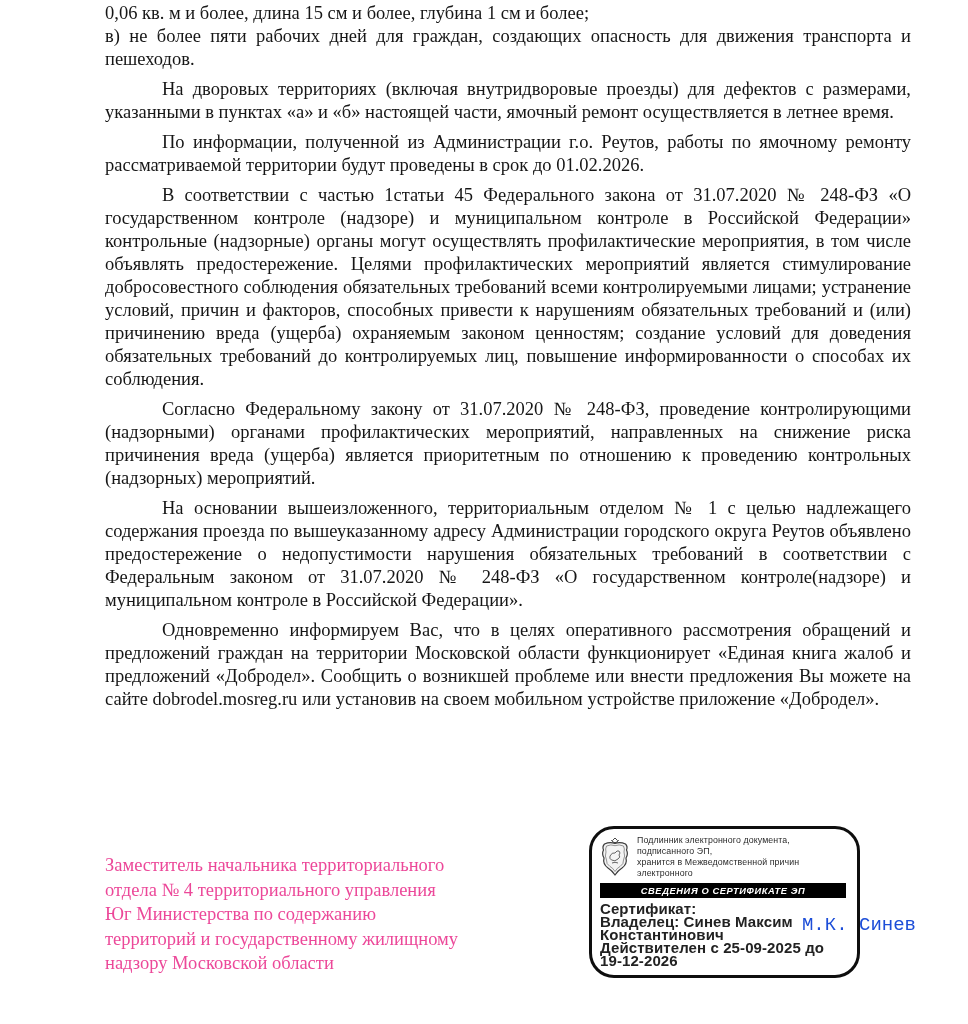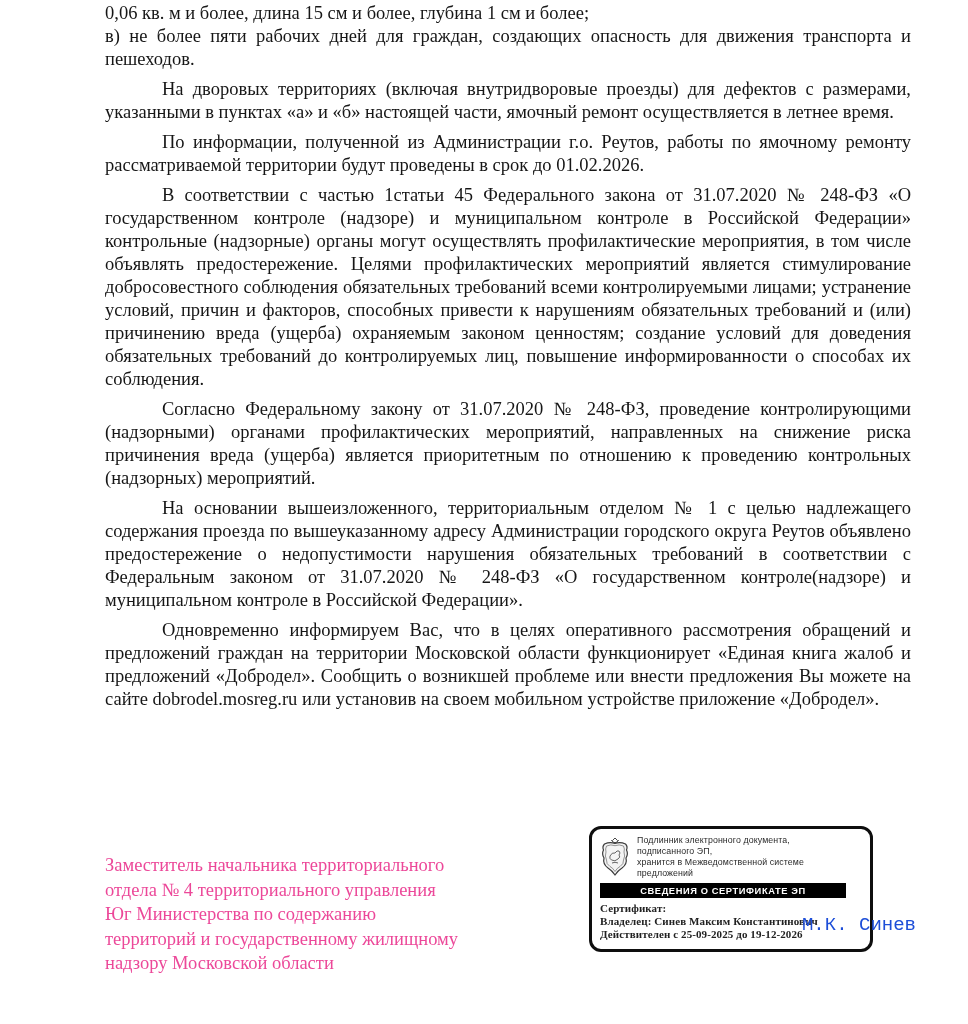--- a/index.html
+++ b/index.html
@@ -23,40 +23,40 @@
     font-size:18.5px; line-height:24.5px; color:#ec4899;
   }
   .sig-name {
     position:absolute; top:914px; right:52px;
     font-family:Liberation Mono, monospace;
     font-size:19px; color:#1d4ed8;
   }
 
   .stamp {
     position:absolute; left:589px; top:826px; width:246px;
-    border:3px solid #0e0e0e; border-radius:12px;
-    background:#ffffff; padding:6px 24px 8px 8px;
+    border:3px solid #0e0e0e; border-radius:25px;
+    background:#ffffff; padding:6px 11px 8px 8px;
     font-family:"Liberation Sans","DejaVu Sans",sans-serif;
     box-sizing:content-box;
   }
   .stamp-top { display:flex; align-items:center; gap:7px; }
   .emblem { flex:0 0 auto; }
   .emblem svg { display:block; width:30px; height:40px; }
   .stamp-header {
     font-size:8.8px; line-height:11px; color:#2a2a2a;
     letter-spacing:0.1px;
   }
   .stamp-banner {
     margin:4px 0 4px 0; background:#000000; color:#ffffff;
     text-align:center; font-size:9.3px; font-weight:bold;
-    letter-spacing:0.6px; padding:3px 0 2px 0;
+    letter-spacing:0.6px; padding:3px 0 2px 0;font-style:italic;
   }
   .stamp-cert {
-    font-size:11px; line-height:13px; font-weight:bold;
-    color:#222222; letter-spacing:0.1px;font-family:Liberation Serif, serif;
+    font-size:15px; line-height:13px; font-weight:bold;
+    color:#222222; letter-spacing:0.1px;
   }
 </style>
 </head>
 <body>
 
 <div class="page">
 
   <div class="body-text">
     <p>0,06 кв. м и более, длина 15 см и более, глубина 1 см и более;</p>
     <p>в) не более пяти рабочих дней для граждан, создающих опасность для движения транспорта и пешеходов.</p>
@@ -83,21 +83,21 @@
           <path d="M15 1 L17.5 3.5 L16.8 5.5 L13.2 5.5 L12.5 3.5 Z" fill="none" stroke="#4a4a4a" stroke-width="1"></path>
           <path d="M11 3 L13 5 M19 3 L17 5" stroke="#4a4a4a" stroke-width="0.8" fill="none"></path>
           <path d="M4.5 7 Q2 9.5 3.5 13 Q1.5 17 4 21 Q2.5 27 8 31 Q12 33.5 15 38 Q18 33.5 22 31 Q27.5 27 26 21 Q28.5 17 26.5 13 Q28 9.5 25.5 7 Q20 4.5 15 6.5 Q10 4.5 4.5 7 Z" fill="#f4f4f4" stroke="#3d3d3d" stroke-width="1.2"></path>
           <path d="M6.5 9 Q5 12 6 15 Q4.5 19 6.5 23 Q6 27 10 29.5 Q13 31 15 34.5 Q17 31 20 29.5 Q24 27 23.5 23 Q25.5 19 24 15 Q25 12 23.5 9 Q19 7 15 8.7 Q11 7 6.5 9 Z" fill="none" stroke="#6a6a6a" stroke-width="0.7"></path>
           <path d="M10 19 Q12 15 15 16 Q17 13 19 14 Q21 16 19 18 Q21 20 18 22 Q15 25 11.5 23 Q9 21.5 10 19 Z" fill="none" stroke="#555555" stroke-width="0.9"></path>
           <path d="M12 26 Q15 24.5 18 26" stroke="#555555" stroke-width="0.9" fill="none"></path>
         </svg>
       </span>
       <div class="stamp-header">
         <div>Подлинник электронного документа, подписанного ЭП,</div>
-        <div>хранится в Межведомственной системе предложений</div>
+        <div>хранится в Межведомственной причин электронного</div>
       </div>
     </div>
     <div class="stamp-banner">СВЕДЕНИЯ О СЕРТИФИКАТЕ ЭП</div>
     <div class="stamp-cert">
       <div>Сертификат:</div>
       <div>Владелец: Синев Максим Константинович</div>
       <div>Действителен с 25-09-2025 до 19-12-2026</div>
     </div>
   </div>
 

